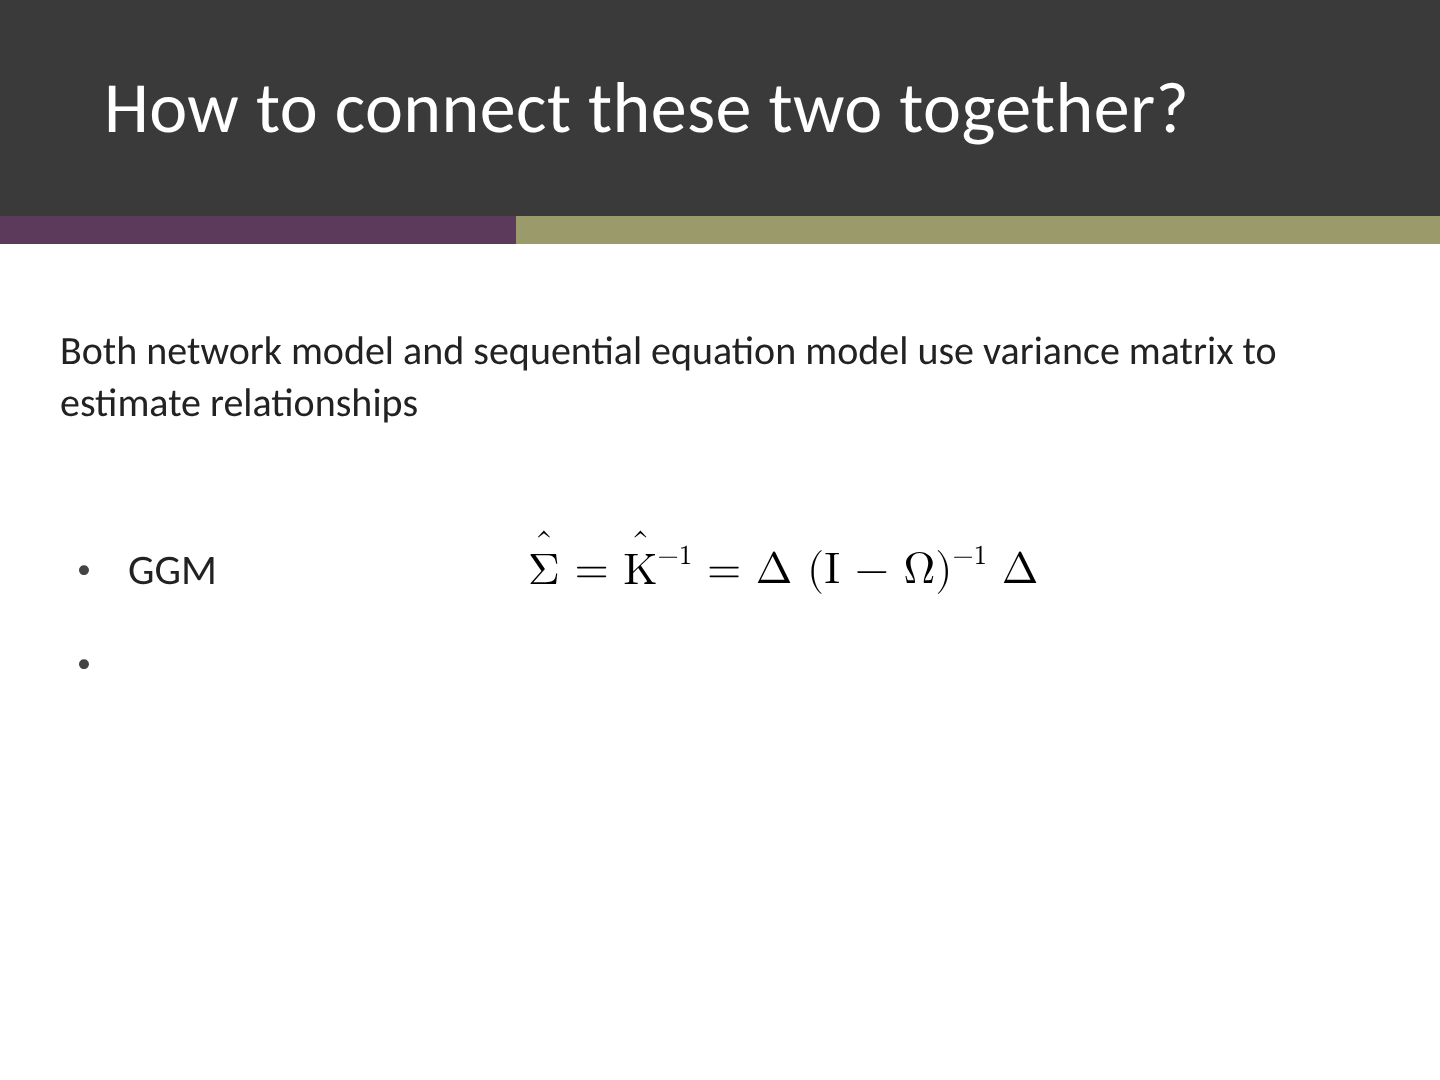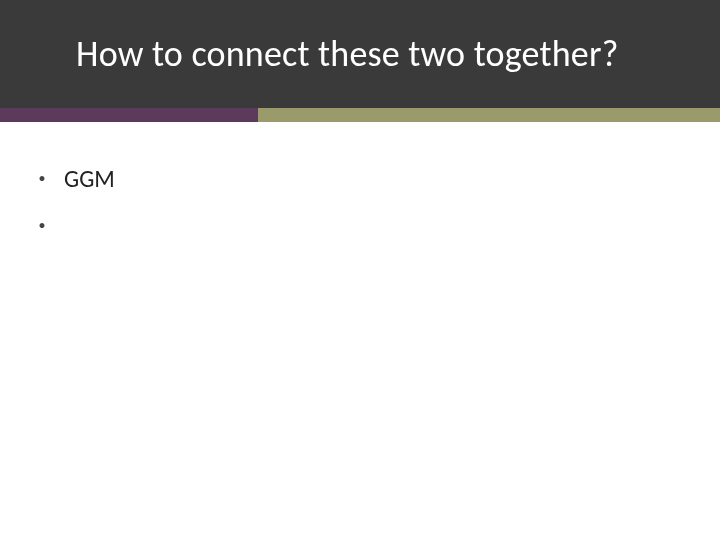--- a/index.html
+++ b/index.html
@@ -1,50 +1,57 @@
 <!DOCTYPE html>
 <html><head>
 <meta charset="utf-8">
 <style>
   * { margin: 0; padding: 0; box-sizing: border-box; }
   html, body { width: 720px; height: 540px; font-family: Calibri, "Segoe UI", Arial, sans-serif; background: #fff; }
   .slide { width: 720px; height: 540px; position: relative; background: #fff; }
-  .title-band { background: #3a3a3a; height: 108px; display: flex; align-items: center; padding-left: 76px; }
+  .title-band { background: #3a3a3a; height: 108px; display: flex; align-items: center; padding-left: 52px; }
   .title-text { color: #fff; font-size: 36px; font-weight: 400; letter-spacing: 0.2px; }
   .accent-row { display: flex; height: 14px; }
   .accent-left { background: #5b3a5b; width: 258px; height: 14px; }
   .accent-right { background: #9a9a6b; flex: 1; height: 14px; }
   .body { padding: 42px 40px 0 30px; color: #222; }
   .intro { font-size: 20px; line-height: 1.28; margin-bottom: 56px; }
   .item { display: flex; align-items: center; margin-bottom: 24px; }
   .bullet { width: 24px; text-align: center; color: #444; font-size: 14px; }
-  .label { width: 210px; font-size: 24px; padding-left: 10px; }
+  .label { width: 210px; font-size: 21px; padding-left: 10px; }
   .formula { font-family: "Cambria Math", "Latin Modern Math", "STIX Two Math", serif; font-size: 22px; color: #000; white-space: nowrap; }
   .sup { font-size: 0.62em; vertical-align: super; position: relative; top: -0.10em; }
   .hat { position: relative; display: inline-block; }
   .hat::before { content: "ˆ"; position: absolute; left: 50%; transform: translateX(-50%); top: -0.58em; font-size: 0.9em; }
 </style>
 </head>
 <body>
 
 <div class="slide">
 
   <div class="title-band">
     <div class="title-text">How to connect these two together?</div>
   </div>
   <div class="accent-row">
     <div class="accent-left"></div>
     <div class="accent-right"></div>
   </div>
 
   <div class="body">
+    <p class="intro">Both network model and sequential equation model use variance matrix to estimate relationships</p>
 
     <div class="item">
       <div class="bullet">•</div>
       <div class="label">GGM</div>
+      <div class="formula">
+        <span class="hat">Σ</span>
+        <span> = </span>
+        <span class="hat">K</span><span class="sup">−1</span>
+        <span> = Δ (I − Ω)</span><span class="sup">−1</span><span> Δ</span>
+      </div>
     </div>
 
     <div class="item">
       <div class="bullet">•</div>
     </div>
 
   </div>
 </div>
 
 </body></html>

